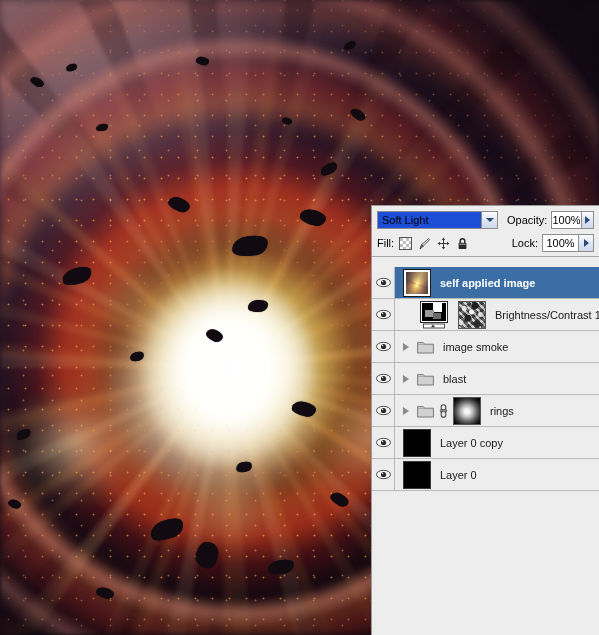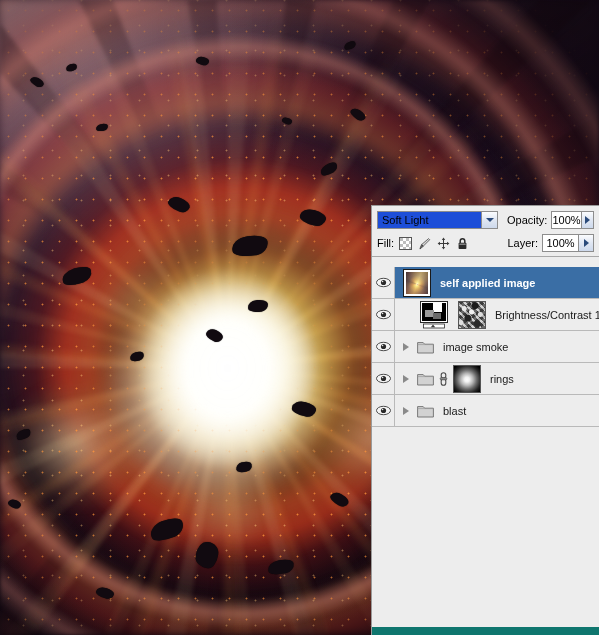--- a/index.html
+++ b/index.html
@@ -236,21 +236,21 @@
   .spacer{flex:1;}
 
   .panel-sep{
     height:1px;background:#a8a8a8;margin:2px 0 0 0;
   }
 
   
   #layer-list{
     position:absolute;
     left:0; top:61px; right:0; bottom:0;
-    background:#0f766e;
+    background:#4d7c0f;
     overflow:hidden;
   }
   .lrow{
     position:relative;
     display:flex;
     align-items:center;
     height:32px;
     border-bottom:1px solid #b9b9b9;
     box-sizing:border-box;
     background:#ededed;
@@ -424,21 +424,21 @@
             <path d="M6.5 0.6 L8.2 3 H7 V6 H10 V4.8 L12.4 6.5 L10 8.2 V7 H7 V10 H8.2 L6.5 12.4 L4.8 10 H6 V7 H3 V8.2 L0.6 6.5 L3 4.8 V6 H6 V3 H4.8 Z" fill="#3a3a3a"></path>
           </svg>
 
           <svg class="lock-ic" viewBox="0 0 13 13">
             <path d="M4.2 6 V4.1 a2.3 2.3 0 0 1 4.6 0 V6" fill="none" stroke="#2b2b2b" stroke-width="1.5"></path>
             <rect x="2.6" y="5.8" width="7.8" height="6.2" rx="0.8" fill="#2b2b2b"></rect>
             <rect x="3.3" y="6.4" width="6.4" height="1.6" rx="0.6" fill="#828282"></rect>
           </svg>
         </div>
         <span class="spacer"></span>
-        <span class="lbl">Layer:</span>
+        <span class="lbl">Lock:</span>
         <div class="numfield">100%</div>
         <div class="spin">
             <i></i>
           </div>
       </div>
 
     </div>
     <div class="panel-sep"></div>
 
     <div id="layer-list">
@@ -504,42 +504,64 @@
               <circle cx="6.6" cy="4.5" r="0.8" fill="#eaeaea"></circle>
             </svg>
           </div>
           <span class="tri right">
             <i></i>
           </span>
           <svg class="folder" viewBox="0 0 17 14">
             <path d="M0.6 2.6 h5.6 l1.5 1.6 h8.7 v8.8 h-15.8 z" fill="#d2d2d2" stroke="#6e6e6e" stroke-width="0.9"></path>
             <path d="M0.6 4.6 h15.8" stroke="#9a9a9a" stroke-width="0.7" fill="none"></path>
           </svg>
-          <svg class="link" viewBox="0 0 9 14">
-            <rect x="2.2" y="0.7" width="4.6" height="5.6" rx="2.3" fill="none" stroke="#4a4a4a" stroke-width="1.1"></rect>
-            <rect x="2.2" y="6.6" width="4.6" height="6.6" rx="2.3" fill="none" stroke="#4a4a4a" stroke-width="1.1"></rect>
-            <rect x="1.2" y="5.6" width="6.6" height="2.2" rx="1" fill="#8e8e8e" stroke="#4a4a4a" stroke-width="0.7"></rect>
-          </svg>
-          <div class="thumb mask"></div>
-          <span class="lname">rings</span>
+          <span class="lname">blast</span>
         </div>
         <div class="lrow">
           <div class="eyecell">
             <svg class="eye" viewBox="0 0 15 11">
               <ellipse cx="7.5" cy="5.5" rx="7" ry="4.2" fill="#f4f4f4" stroke="#3a3a3a" stroke-width="0.9"></ellipse>
               <circle cx="7.5" cy="5.5" r="2.6" fill="#2a2a2a"></circle>
               <circle cx="6.6" cy="4.5" r="0.8" fill="#eaeaea"></circle>
             </svg>
           </div>
           <span class="tri right">
             <i></i>
           </span>
           <svg class="folder" viewBox="0 0 17 14">
             <path d="M0.6 2.6 h5.6 l1.5 1.6 h8.7 v8.8 h-15.8 z" fill="#d2d2d2" stroke="#6e6e6e" stroke-width="0.9"></path>
             <path d="M0.6 4.6 h15.8" stroke="#9a9a9a" stroke-width="0.7" fill="none"></path>
           </svg>
-          <span class="lname">blast</span>
+          <svg class="link" viewBox="0 0 9 14">
+            <rect x="2.2" y="0.7" width="4.6" height="5.6" rx="2.3" fill="none" stroke="#4a4a4a" stroke-width="1.1"></rect>
+            <rect x="2.2" y="6.6" width="4.6" height="6.6" rx="2.3" fill="none" stroke="#4a4a4a" stroke-width="1.1"></rect>
+            <rect x="1.2" y="5.6" width="6.6" height="2.2" rx="1" fill="#8e8e8e" stroke="#4a4a4a" stroke-width="0.7"></rect>
+          </svg>
+          <div class="thumb mask"></div>
+          <span class="lname">rings</span>
+        </div>
+        <div class="lrow">
+          <div class="eyecell">
+            <svg class="eye" viewBox="0 0 15 11">
+              <ellipse cx="7.5" cy="5.5" rx="7" ry="4.2" fill="#f4f4f4" stroke="#3a3a3a" stroke-width="0.9"></ellipse>
+              <circle cx="7.5" cy="5.5" r="2.6" fill="#2a2a2a"></circle>
+              <circle cx="6.6" cy="4.5" r="0.8" fill="#eaeaea"></circle>
+            </svg>
+          </div>
+          <div class="thumb solid"></div>
+          <span class="lname">Layer 0 copy</span>
+        </div>
+        <div class="lrow">
+          <div class="eyecell">
+            <svg class="eye" viewBox="0 0 15 11">
+              <ellipse cx="7.5" cy="5.5" rx="7" ry="4.2" fill="#f4f4f4" stroke="#3a3a3a" stroke-width="0.9"></ellipse>
+              <circle cx="7.5" cy="5.5" r="2.6" fill="#2a2a2a"></circle>
+              <circle cx="6.6" cy="4.5" r="0.8" fill="#eaeaea"></circle>
+            </svg>
+          </div>
+          <div class="thumb solid"></div>
+          <span class="lname">Layer 0</span>
         </div>
         <div class="panel-rest" style="height: 200px;"></div>
       </div>
 
   </div>
 </div>
 
 </body></html>

